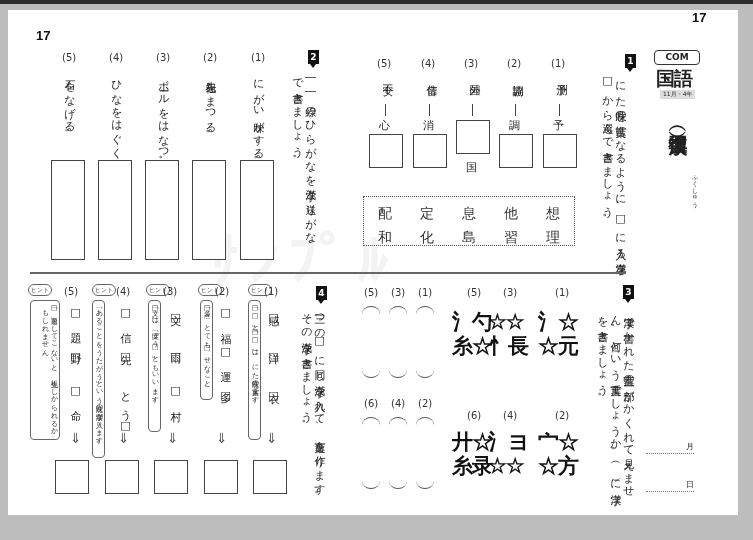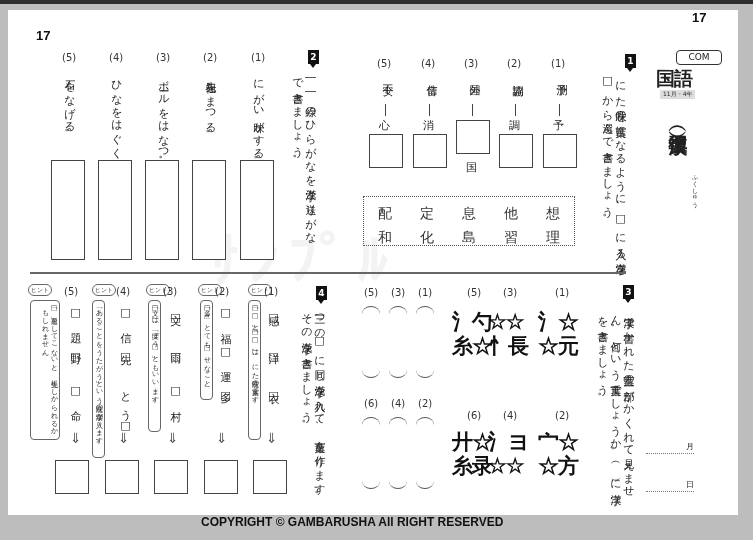--- a/index.html
+++ b/index.html
@@ -29,21 +29,21 @@
 <body>
 
 <div class="frame"></div>
 <div class="page">
 
   <div class="abs watermark" style="left:200px; top:215px;">ｻﾝﾌﾟﾙ</div>
 
   <div class="abs pgnum" style="left:28px; top:18px;">17</div>
   <div class="abs pgnum" style="left:684px; top:0px;">17</div>
 
-  <div class="abs" style="left:668px; top:40px; width:46px; height:15px; border:1.2px solid #333; border-radius:4px; text-align:center; font-size:9px; font-weight:normal; line-height:13px;">COM</div>
+  <div class="abs" style="left:646px; top:40px; width:46px; height:15px; border:1.2px solid #333; border-radius:4px; text-align:center; font-size:9px; font-weight:bold; line-height:13px;">COM</div>
   <div class="abs" style="left:648px; top:56px; font-size:19px; font-weight:bold; letter-spacing:-1px;">国語</div>
   <div class="abs" style="left:652px; top:80px; font-size:6px; background:#ddd; padding:0 3px;">11月・4年</div>
   <div class="abs vt" style="left:660px; top:110px; font-size:19px; font-weight:bold; line-height:22px;">漢字（復習）</div>
   <div class="abs vt" style="left:682px; top:160px; font-size:6px;">ふくしゅう</div>
 
   <div class="abs qbadge" style="left:617px; top:44px;">1</div>
   <div class="abs vt vtext" style="left:593px; top:64px; height:200px;">にた意味の言葉になるように、□に入る漢字を□から選んで書きましょう。</div>
 
   <div class="abs" style="left:363px; top:48px; width:210px; height:120px;">
 
@@ -209,14 +209,13 @@
   <div class="abs arrow" style="left:110px; top:420px;">⇓</div>
   <div class="abs box" style="left:97px; top:450px; width:34px; height:34px;"></div>
 
   <div class="abs hint-icon" style="left:20px; top:274px;">ヒント</div>
   <div class="abs num" style="left:56px; top:276px;">(5)</div>
   <div class="abs vt hint" style="left:22px; top:290px; height:140px; width:30px;">「□題」をしてこないと、先生にしかられるかもしれません。</div>
   <div class="abs vt kana" style="left:60px; top:296px; height:150px; line-height:14px; letter-spacing:5px;"><span>□題</span>　<span>野□</span>　<span>□命</span></div>
   <div class="abs arrow" style="left:62px; top:420px;">⇓</div>
   <div class="abs box" style="left:47px; top:450px; width:34px; height:34px;"></div>
 
-  <div class="abs" style="left:193px; top:505px; font-family:'Liberation Sans', sans-serif; font-weight:bold; font-size:12px; color:#111;">COPYRIGHT © GAMBARUSHA All RIGHT RESERVED</div>
 </div>
 
 </body></html>

